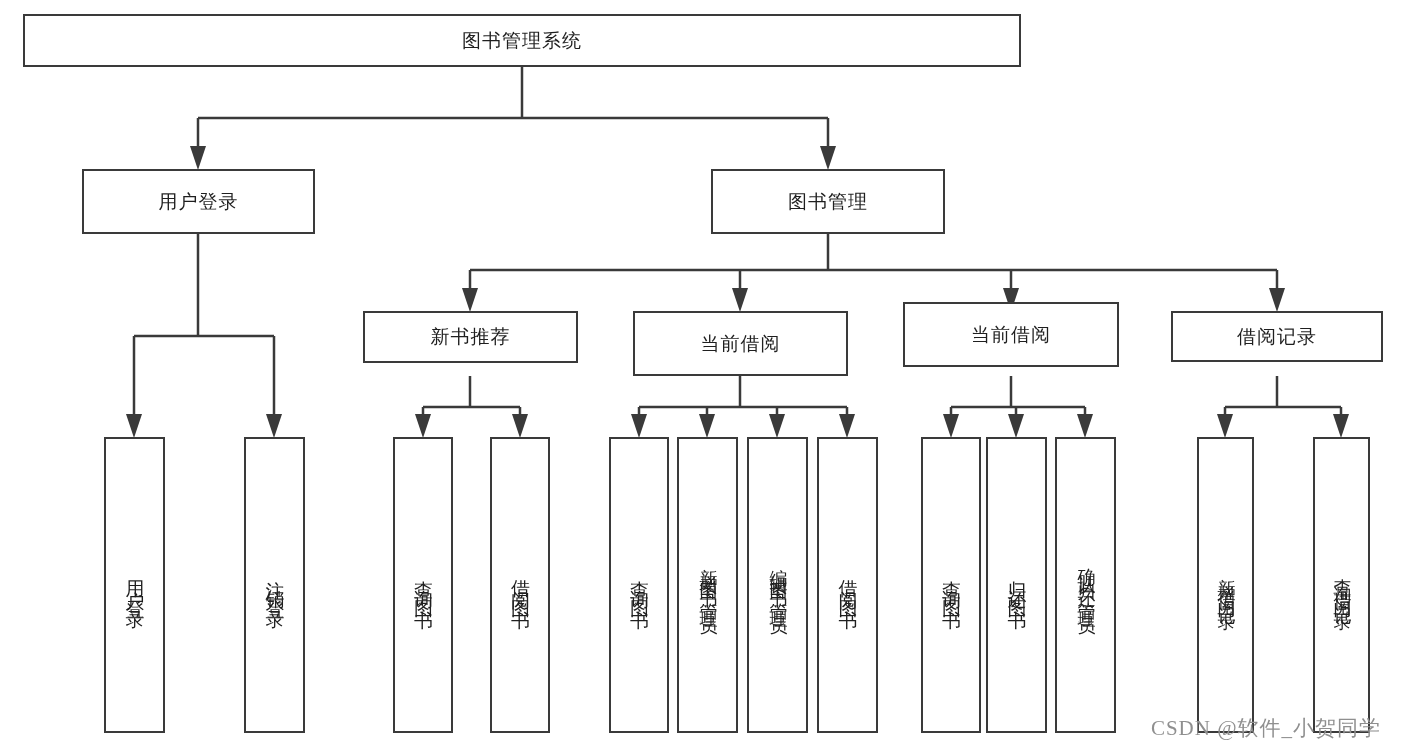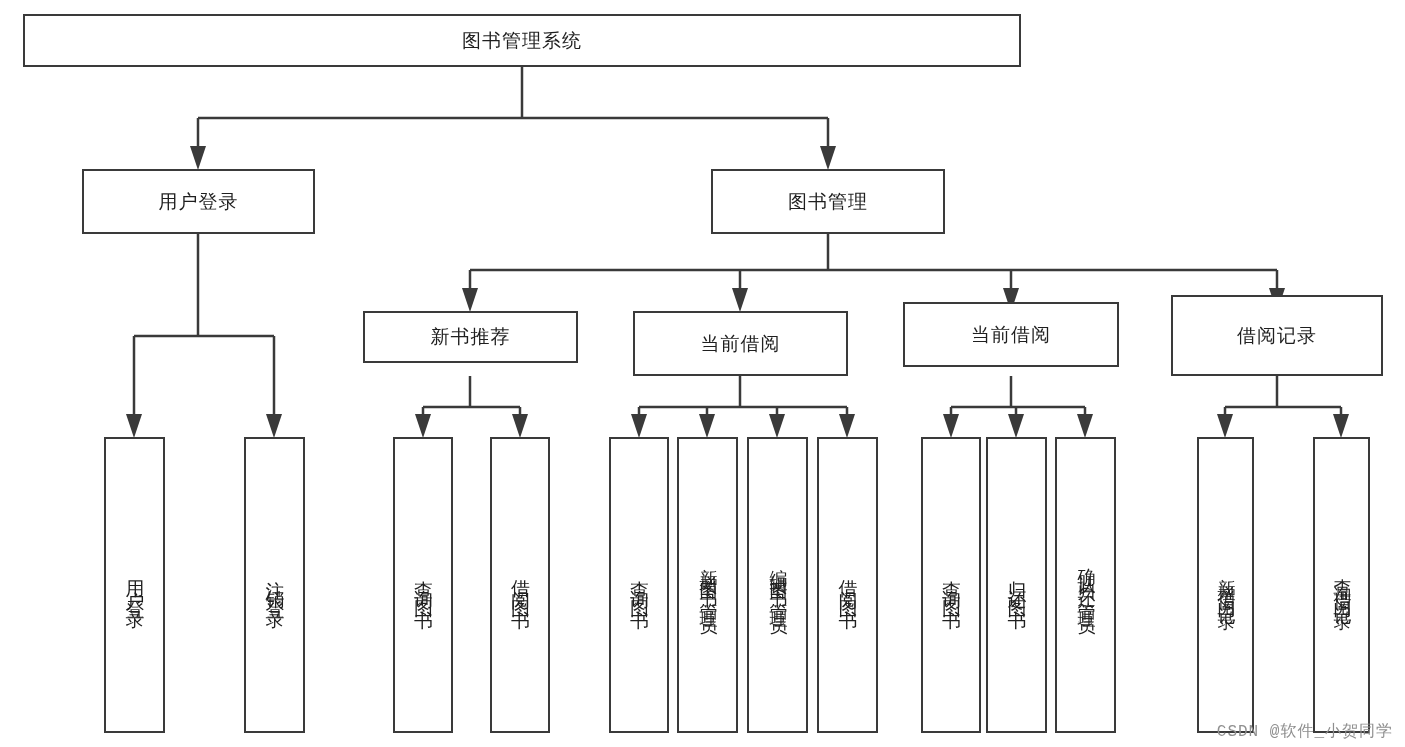--- a/index.html
+++ b/index.html
@@ -33,27 +33,27 @@
   .v{
     writing-mode:vertical-rl;
     text-orientation:mixed;
     letter-spacing:10px;
     white-space:normal;
     line-height:1.1;
   }
   .v.long{letter-spacing:7px;font-size:18px;}
   .watermark{
     position:absolute;
-    right:12px;
+    right:24px;
     bottom:5px;
-    font-size:16px;
+    font-size:21px;
     color:var(--wm);
     letter-spacing:1px;
     z-index:2;
-    font-family:Liberation Mono, monospace;
+    font-family:Liberation Serif, serif;
   }
 </style>
 </head>
 <body>
 
 <div class="canvas">
 
   <svg id="wires" xmlns="http://www.w3.org/2000/svg" viewBox="0 0 1405 747">
       <line x1="522" y1="67" x2="522" y2="118" stroke="#3a3a3a" stroke-width="2.5"></line>
       <line x1="198" y1="118" x2="828" y2="118" stroke="#3a3a3a" stroke-width="2.5"></line>
@@ -110,21 +110,21 @@
     </svg>
 
   <div class="box h" style="left:23px;top:14px;width:998px;height:53px">图书管理系统</div>
 
   <div class="box h" style="left:82px;top:169px;width:233px;height:65px">用户登录</div>
   <div class="box h" style="left:711px;top:169px;width:234px;height:65px">图书管理</div>
 
   <div class="box h" style="left:363px;top:311px;width:215px;height:52px">新书推荐</div>
   <div class="box h" style="left:633px;top:311px;width:215px;height:65px">当前借阅</div>
   <div class="box h" style="left:903px;top:302px;width:216px;height:65px">当前借阅</div>
-  <div class="box h" style="left:1171px;top:295px;width:212px;height:81px">借阅记录</div>
+  <div class="box h" style="left:1171px;top:311px;width:212px;height:51px">借阅记录</div>
 
   <div class="box v" style="left:104px;top:437px;width:61px;height:296px">用户登录</div>
   <div class="box v" style="left:244px;top:437px;width:61px;height:296px">注销登录</div>
 
   <div class="box v" style="left:393px;top:437px;width:60px;height:296px">查询图书</div>
   <div class="box v" style="left:490px;top:437px;width:60px;height:296px">借阅图书</div>
 
   <div class="box v" style="left:609px;top:437px;width:60px;height:296px">查询图书</div>
   <div class="box v long" style="left:677px;top:437px;width:61px;height:296px">新增图书（管理员）</div>
   <div class="box v long" style="left:747px;top:437px;width:61px;height:296px">编辑图书（管理员）</div>

